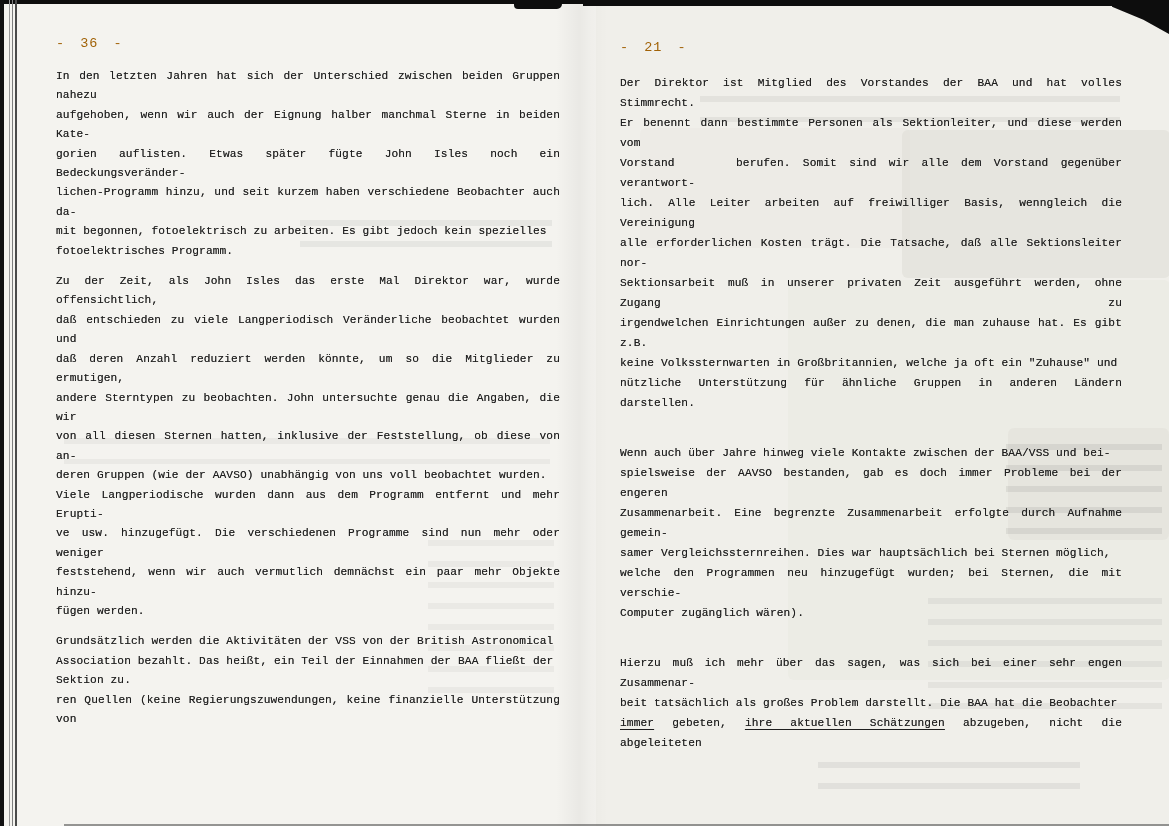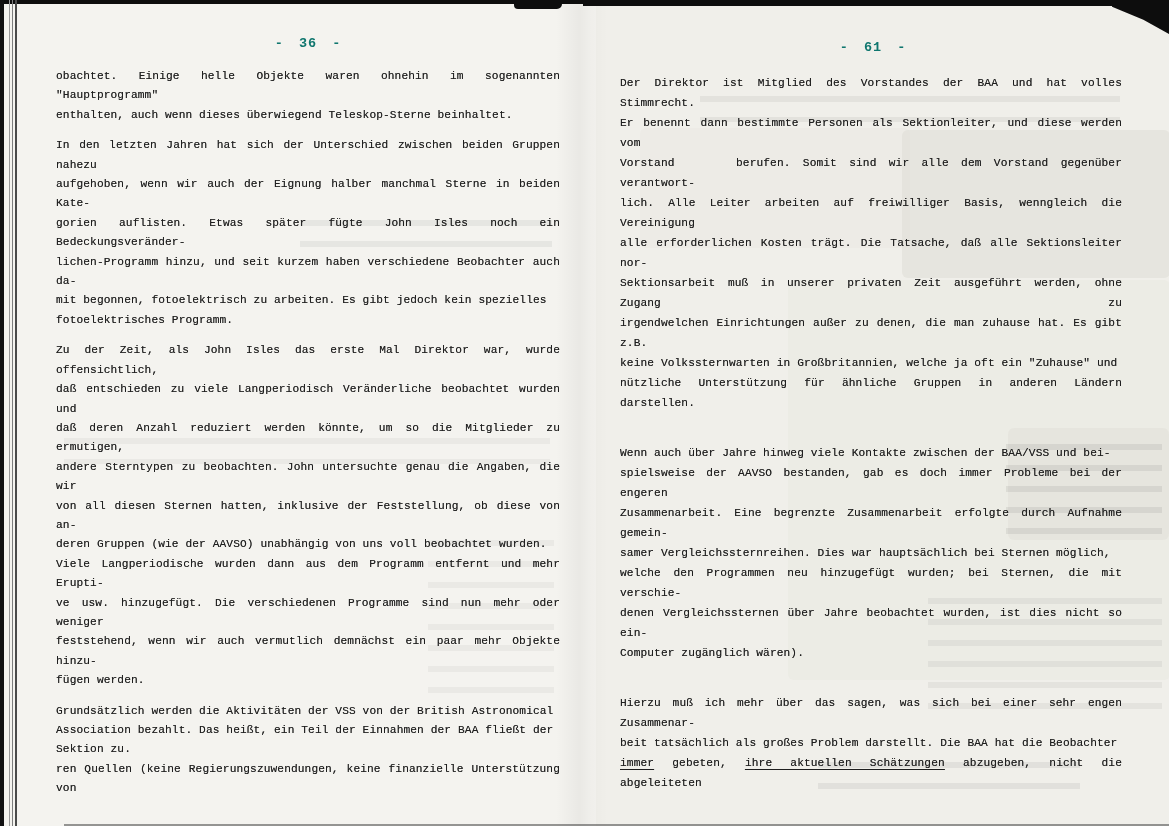--- a/index.html
+++ b/index.html
@@ -36,22 +36,22 @@
   .ghost.g3{left:428px;top:540px;width:126px;height:160px;opacity:.06;}
   .ghost.g4{left:700px;top:96px;width:420px;height:26px;}
   .ghost.g5{left:1006px;top:444px;width:156px;height:96px;opacity:.1;}
   .ghost.g6{left:928px;top:598px;width:234px;height:120px;opacity:.07;}
   .ghost.g7{left:818px;top:762px;width:262px;height:28px;opacity:.09;}
   
   .page{position:absolute;z-index:3;color:#1e1e1e;}
   .pg36{left:56px;top:36px;width:504px;}
   .pg37{left:620px;top:40px;width:506px;}
   .page-number{
-    text-align:center;font-size:13.5px;font-weight:bold;letter-spacing:1px;word-spacing:6px;
-    color:#0f766e;margin-bottom:16px;
+    text-align:left;font-size:13.5px;font-weight:normal;letter-spacing:1px;word-spacing:6px;
+    color:#a16207;margin-bottom:16px;
   }
   .pg37 .page-number{margin-bottom:18px;}
   .para{margin:0 0 11px 0;}
   .pg37 .para{margin:0 4px 30px 0;}
   .para:last-child{margin-bottom:0;}
   .tline{
     font-size:11.2px;line-height:19.4px;
     text-align:justify;text-align-last:justify;
     text-shadow:0 0 .4px rgba(20,20,20,.6);
     letter-spacing:.1px;
@@ -74,24 +74,20 @@
 <div class="ghost g2"></div>
 <div class="ghost g3"></div>
 <div class="ghost g4"></div>
 <div class="ghost g5"></div>
 <div class="ghost g6"></div>
 <div class="ghost g7"></div>
 
 <div class="page pg36">
   <div class="page-number">- 36 -</div>
   <div class="para">
-      <div class="tline">obachtet. Einige helle Objekte waren ohnehin im sogenannten "Hauptprogramm"</div>
-      <div class="tline last">enthalten, auch wenn dieses überwiegend Teleskop-Sterne beinhaltet.</div>
-    </div>
-  <div class="para">
       <div class="tline">In den letzten Jahren hat sich der Unterschied zwischen beiden Gruppen nahezu</div>
       <div class="tline">aufgehoben, wenn wir auch der Eignung halber manchmal Sterne in beiden Kate-</div>
       <div class="tline">gorien auflisten. Etwas später fügte John Isles noch ein Bedeckungsveränder-</div>
       <div class="tline">lichen-Programm hinzu, und seit kurzem haben verschiedene Beobachter auch da-</div>
       <div class="tline noj">mit begonnen, fotoelektrisch zu arbeiten. Es gibt jedoch kein spezielles</div>
       <div class="tline last">fotoelektrisches Programm.</div>
     </div>
   <div class="para">
       <div class="tline">Zu der Zeit, als John Isles das erste Mal Direktor war, wurde offensichtlich,</div>
       <div class="tline">daß entschieden zu viele Langperiodisch Veränderliche beobachtet wurden und</div>
@@ -107,39 +103,38 @@
   <div class="para">
       <div class="tline noj">Grundsätzlich werden die Aktivitäten der VSS von der British Astronomical</div>
       <div class="tline noj">Association bezahlt. Das heißt, ein Teil der Einnahmen der BAA fließt der</div>
       <div class="tline noj">Sektion zu.</div>
       <div class="tline">ren Quellen (keine Regierungszuwendungen, keine finanzielle Unterstützung von</div>
     </div>
 
 </div>
 
 <div class="page pg37">
-  <div class="page-number">- 61 -</div>
+  <div class="page-number">- 21 -</div>
   <div class="para">
       <div class="tline">Der Direktor ist Mitglied des Vorstandes der BAA und hat volles Stimmrecht.</div>
       <div class="tline">Er benennt dann bestimmte Personen als Sektionleiter, und diese werden vom</div>
       <div class="tline">Vorstand&nbsp;&nbsp;&nbsp;&nbsp;&nbsp;berufen. Somit sind wir alle dem Vorstand gegenüber verantwort-</div>
       <div class="tline">lich. Alle Leiter arbeiten auf freiwilliger Basis, wenngleich die Vereinigung</div>
       <div class="tline">alle erforderlichen Kosten trägt. Die Tatsache, daß alle Sektionsleiter nor-</div>
       <div class="tline">Sektionsarbeit muß in unserer privaten Zeit ausgeführt werden, ohne Zugang zu</div>
       <div class="tline">irgendwelchen Einrichtungen außer zu denen, die man zuhause hat. Es gibt z.B.</div>
       <div class="tline noj">keine Volkssternwarten in Großbritannien, welche ja oft ein "Zuhause" und</div>
       <div class="tline last">nützliche Unterstützung für ähnliche Gruppen in anderen Ländern darstellen.</div>
     </div>
   <div class="para">
       <div class="tline noj">Wenn auch über Jahre hinweg viele Kontakte zwischen der BAA/VSS und bei-</div>
       <div class="tline">spielsweise der AAVSO bestanden, gab es doch immer Probleme bei der engeren</div>
       <div class="tline">Zusammenarbeit. Eine begrenzte Zusammenarbeit erfolgte durch Aufnahme gemein-</div>
       <div class="tline noj">samer Vergleichssternreihen. Dies war hauptsächlich bei Sternen möglich,</div>
       <div class="tline">welche den Programmen neu hinzugefügt wurden; bei Sternen, die mit verschie-</div>
-      <div class="tline">denen Vergleichssternen über Jahre beobachtet wurden, ist dies nicht so ein-</div>
       <div class="tline last">Computer zugänglich wären).</div>
     </div>
   <div class="para">
       <div class="tline">Hierzu muß ich mehr über das sagen, was sich bei einer sehr engen Zusammenar-</div>
       <div class="tline noj">beit tatsächlich als großes Problem darstellt. Die BAA hat die Beobachter</div>
       <div class="tline"><span class="u">immer</span><span> gebeten, </span><span class="u">ihre aktuellen Schätzungen</span><span> abzugeben, nicht die abgeleiteten</span></div>
     </div>
 </div>
 
 <div class="edge-top"></div>

